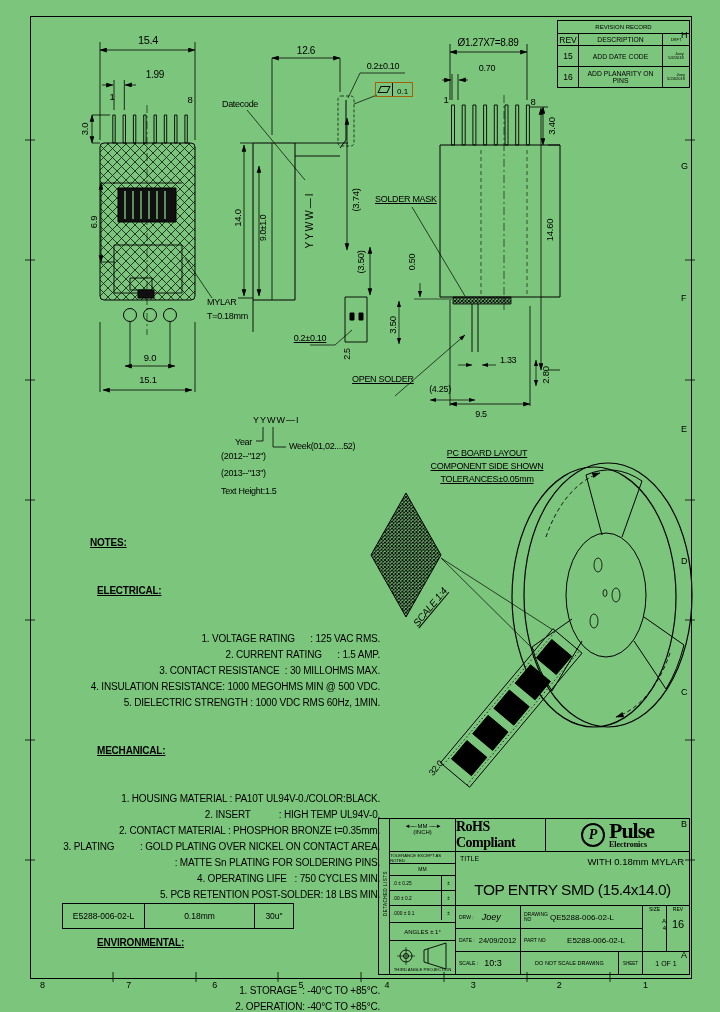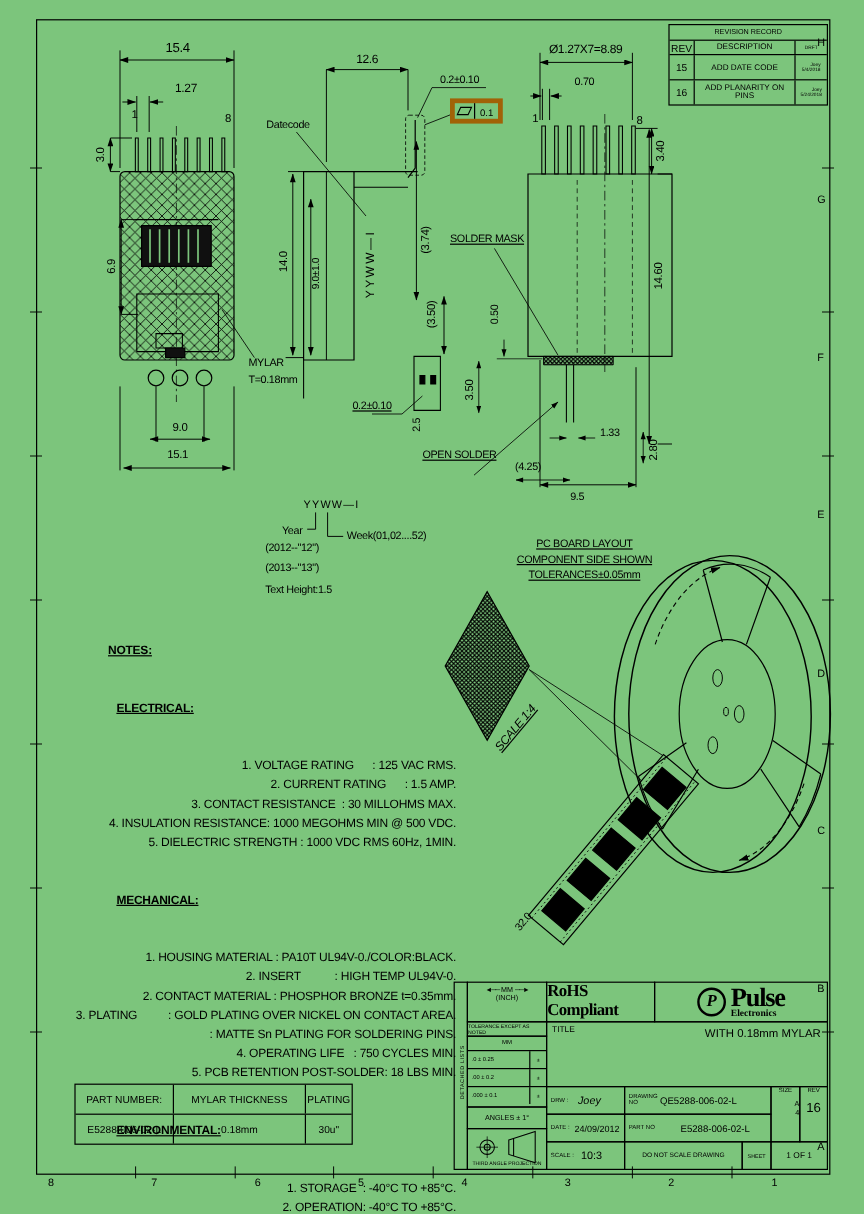--- a/index.html
+++ b/index.html
@@ -48,21 +48,21 @@
   .logo-p{width:20px;height:20px;border:2px solid #000;border-radius:50%;display:flex;align-items:center;justify-content:center;font-family:"Liberation Serif",serif;font-weight:bold;font-style:italic;font-size:14px;}
   .pulse-word{font-family:"Liberation Serif",serif;font-weight:bold;font-size:22px;line-height:18px;letter-spacing:-1px;}
   .pulse-sub{font-family:"Liberation Serif",serif;font-weight:bold;font-size:8px;letter-spacing:0;}
   .tol-row{display:flex;border-top:1px solid #000;height:14px;align-items:center;}
   .tol-mm{flex:1;font-size:4.8px;padding-left:3px;}
   .tol-in{width:13px;border-left:1px solid #000;align-self:stretch;display:flex;align-items:center;justify-content:center;font-size:4.5px;}
   .parallelogram{display:inline-block;width:8px;height:5px;border:1px solid #000;transform:skewX(-25deg);}
   
   #zb{position:absolute;left:40px;right:72px;top:980px;display:flex;justify-content:space-between;font-size:9px;}
   #zr{position:absolute;left:681px;top:30px;height:930px;display:flex;flex-direction:column;justify-content:space-between;font-size:9px;}
-  .fcf{position:absolute;display:flex;border:4px solid #a16207;height:13px;align-items:flex-end;font-size:8px;}
+  .fcf{position:absolute;display:flex;border:1px solid #a16207;height:13px;align-items:flex-end;font-size:8px;}
   .fcf .fc1{width:16px;display:flex;align-items:center;justify-content:center;border-right:1px solid #000;height:100%;}
   .fcf .fc2{padding:0 4px;}
 </style>
 </head>
 <body style="background: rgb(124, 197, 124);">
 
 <div id="sheet">
 
   <svg id="art" width="720" height="1012">
     <defs>
@@ -318,21 +318,21 @@
     </div>
     <div class="row dr">
       <div class="c rev" data-bind="revision_table.rows.1.rev">16</div>
       <div class="c desc" data-bind="revision_table.rows.1.desc">ADD PLANARITY ON PINS</div>
       <div class="c by" data-bind-lines="revision_table.rows.1.by">Joey
 5/24/2018</div>
     </div>
   </div>
 
   <div class="t s11" style="left:148px;top:40px" data-bind="front_view.width">15.4</div>
-  <div class="t s10" style="left:155px;top:74px" data-bind="front_view.pitch">1.27</div>
+  <div class="t s10" style="left:155px;top:74px" data-bind="front_view.pitch">1.99</div>
   <div class="t" style="left:112px;top:96px" data-bind="front_view.pin1">1</div>
   <div class="t" style="left:190px;top:99px" data-bind="front_view.pin8">8</div>
   <div class="t r" style="left:84px;top:129px" data-bind="front_view.pin_height">3.0</div>
   <div class="t r" style="left:93px;top:222px" data-bind="front_view.cavity">6.9</div>
   <div class="t" style="left:150px;top:357px" data-bind="front_view.holes">9.0</div>
   <div class="t" style="left:148px;top:379px" data-bind="front_view.overall">15.1</div>
   <div class="t s9" style="left:240px;top:104px" data-bind="front_view.datecode">Datecode</div>
   <div class="t s9 la" style="left:207px;top:297px" data-bind="front_view.mylar1">MYLAR</div>
   <div class="t s9 la" style="left:207px;top:311px" data-bind="front_view.mylar2">T=0.18mm</div>
 
@@ -402,25 +402,20 @@
     <div data-bind-lines="notes.environmental">  1. STORAGE  : -40°C TO +85°C.
   2. OPERATION: -40°C TO +85°C.
   3. IR REFLOW PEAK SOLDERING TEMPERATURE:
             255°C TO 265°C (5-10 SECONDS).
   4. RoHS COMPLIANT.</div>
     
   </div>
 
   <div id="parttbl">
     <div class="row">
-      <div class="c c1" data-bind="part_table.headers.0">PART NUMBER:</div>
-      <div class="c c2" data-bind="part_table.headers.1">MYLAR THICKNESS</div>
-      <div class="c c3" data-bind="part_table.headers.2">PLATING</div>
-    </div>
-    <div class="row">
       <div class="c c1" data-bind="part_table.row.0">E5288-006-02-L</div>
       <div class="c c2" data-bind="part_table.row.1">0.18mm</div>
       <div class="c c3" data-bind="part_table.row.2">30u"</div>
     </div>
   </div>
 
   <div id="tb">
     <div class="cell" style="left:0;top:0;width:12px;height:157px">
       <div class="vtext" data-bind="title_block.side_label">DETACHED LISTS</div>
     </div>
@@ -452,20 +447,21 @@
     <div class="cell pulsebox" style="left:167px;top:0;width:145px;height:34px">
       <span class="logo-p" data-bind="title_block.logo_p">P</span>
       <span>
         <div class="pulse-word" data-bind="title_block.brand">Pulse</div>
         <div class="pulse-sub" data-bind="title_block.brand_sub">Electronics</div>
       </span>
     </div>
     <div class="cell" style="left:77px;top:33px;width:235px;height:55px">
       <div style="position:absolute;left:4px;top:3px;font-size:7px" data-bind="title_block.title_label">TITLE</div>
       <div style="position:absolute;right:5px;top:4px;font-size:9.5px" data-bind="title_block.subtitle">WITH 0.18mm MYLAR</div>
+      <div style="position:absolute;left:0;right:0;bottom:6px;text-align:center;font-size:15.5px;letter-spacing:-0.5px" data-bind="title_block.title">TOP ENTRY SMD (15.4x14.0)</div>
     </div>
     <div class="cell" style="left:77px;top:87px;width:66px;height:24px;display:flex;align-items:center">
       <span class="lbl" style="padding-left:3px" data-bind="title_block.drw_label">DRW :</span>
       <span style="font-size:9px;font-style:italic;margin-left:8px" data-bind="title_block.drw">Joey</span>
     </div>
     <div class="cell" style="left:142px;top:87px;width:123px;height:24px;display:flex;align-items:center">
       <span class="lbl" style="width:26px;padding-left:3px;line-height:5px" data-bind="title_block.dwgno_label">DRAWING NO</span>
       <span style="font-size:8px;flex:1;text-align:left" data-bind="title_block.dwgno">QE5288-006-02-L</span>
     </div>
     <div class="cell" style="left:264px;top:87px;width:25px;height:47px;text-align:center">

